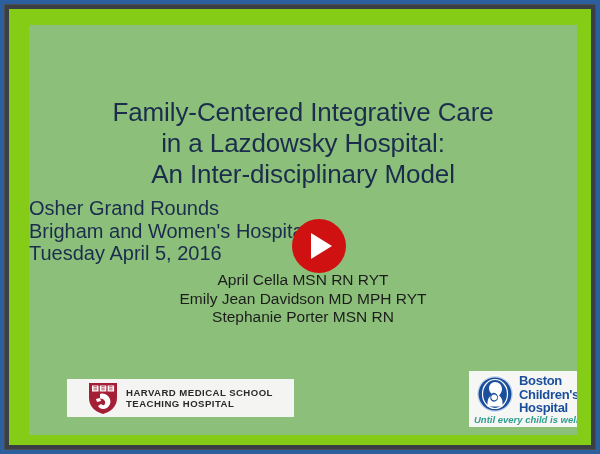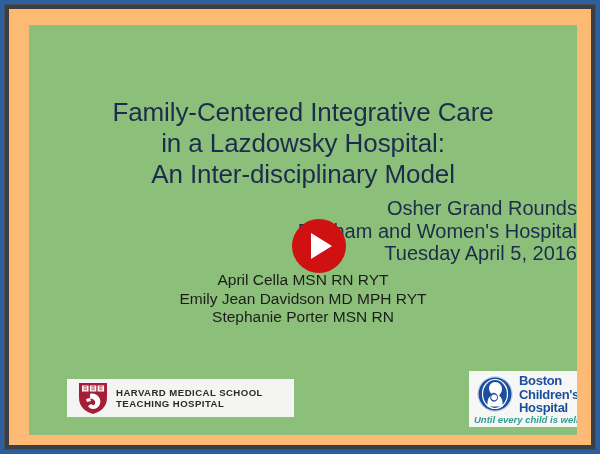--- a/index.html
+++ b/index.html
@@ -30,21 +30,21 @@
     box-sizing: border-box;
     background: #3b3f44;               
     border: 1px solid #4a4f55;
     padding: 4px;
   }
   #video-stage {
     position: relative;
     width: 100%;
     height: 100%;
     box-sizing: border-box;
-    background: #fdba74;                  
+    background: #84cc16;                  
     overflow: hidden;
   }
 
   
   #slide {
     position: absolute;
     left: 20px;
     top: 16px;
     width: 548px;
     height: 410px;
@@ -66,21 +66,21 @@
     letter-spacing: -0.1px;
   }
   #title-block .tline { display: block; white-space: nowrap; }
 
   
   #event-block {
     position: absolute;
     left: 0;
     top: 172px;
     width: 100%;
-    text-align: right;
+    text-align: left;
     color: #1b2c4d;
     font-size: 20px;
     line-height: 22.5px;
     font-weight: 400;
   }
   #event-block .eline { display: block; white-space: nowrap; }
 
   
   #presenters-block {
     position: absolute;
@@ -98,21 +98,21 @@
   
   #hms-logo {
     position: absolute;
     left: 38px;
     top: 354px;
     width: 227px;
     height: 38px;
     background: #f4f4f2;
     display: flex;
     align-items: center;
-    padding-left: 10px;
+    padding-left: 20px;
     box-sizing: border-box;
   }
   #hms-shield-wrap {
     width: 32px;
     height: 34px;
     flex: 0 0 auto;
     margin-right: 7px;
   }
   #hms-wordmark {
     color: #2a2a2a;

